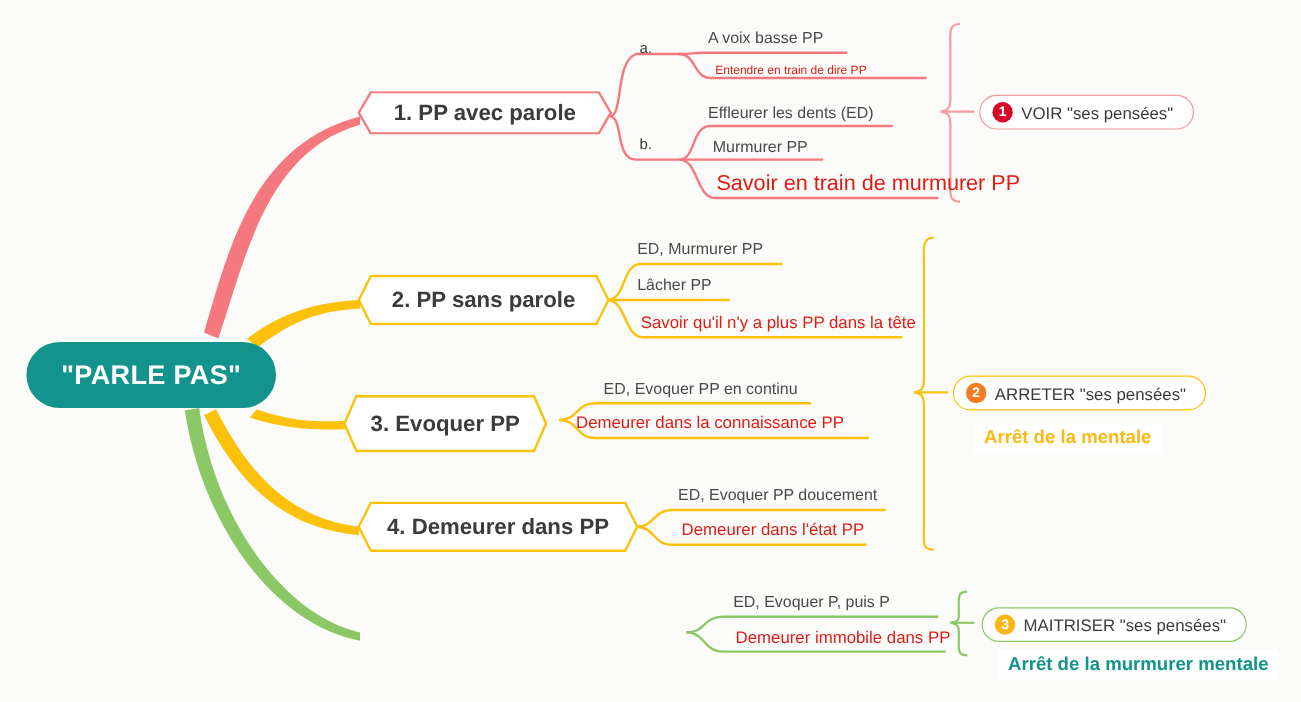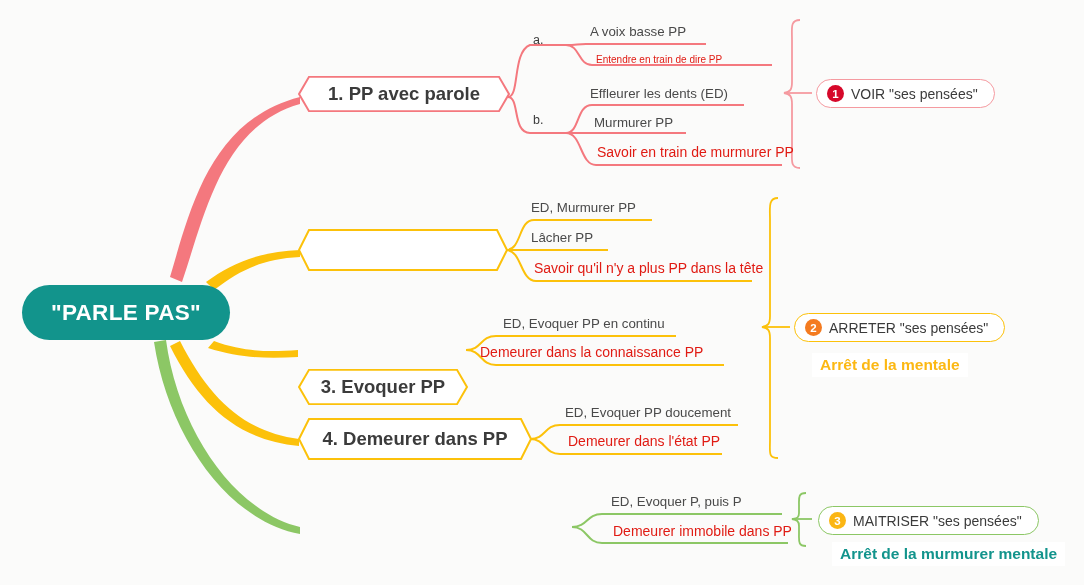--- a/index.html
+++ b/index.html
@@ -199,23 +199,24 @@
     <svg class="hex-svg" viewBox="0 0 212 42" preserveAspectRatio="none">
       <polygon points="11,1 201,1 211,21 201,41 11,41 1,21" fill="#ffffff" stroke="#f4787e" stroke-width="2"></polygon>
     </svg>
     <span class="hex-label">1. PP avec parole</span>
   </div>
 
   <div class="hex-node" style="left:298px; top:229px; width:210px; height:42px;">
     <svg class="hex-svg" viewBox="0 0 210 42" preserveAspectRatio="none">
       <polygon points="11,1 199,1 209,21 199,41 11,41 1,21" fill="#ffffff" stroke="#fcc10a" stroke-width="2"></polygon>
     </svg>
-  </div>
-
-  <div class="hex-node" style="left:298px; top:329px; width:170px; height:36px;margin-top:40px;">
+    <span class="hex-label">2. PP sans parole</span>
+  </div>
+
+  <div class="hex-node" style="left:286px; top:329px; width:170px; height:48px;">
     <svg class="hex-svg" viewBox="0 0 170 42" preserveAspectRatio="none">
       <polygon points="11,1 159,1 169,21 159,41 11,41 1,21" fill="#ffffff" stroke="#fcc10a" stroke-width="2"></polygon>
     </svg>
     <span class="hex-label">3. Evoquer PP</span>
   </div>
 
   <div class="hex-node" style="left:298px; top:418px; width:234px; height:42px;">
     <svg class="hex-svg" viewBox="0 0 234 42" preserveAspectRatio="none">
       <polygon points="11,1 223,1 233,21 223,41 11,41 1,21" fill="#ffffff" stroke="#fcc10a" stroke-width="2"></polygon>
     </svg>
@@ -224,21 +225,21 @@
 
 
   <span class="sublabel" style="left:533px; top:33px;">a.</span>
   <span class="sublabel" style="left:533px; top:113px;">b.</span>
 
   <span class="leaf" style="left:590px; top:23px;">A voix basse PP</span>
   <span class="leaf red" style="left:596px; top:51px; font-size:10px;">Entendre en train de dire PP</span>
 
   <span class="leaf" style="left:590px; top:85px;">Effleurer les dents (ED)</span>
   <span class="leaf" style="left:594px; top:114px;">Murmurer PP</span>
-  <span class="leaf red" style="left:597px; top:144px; font-size:14px;">Savoir en train de murmurer PP</span>
+  <span class="leaf red" style="left:597px; top:144px; font-size:18px;">Savoir en train de murmurer PP</span>
 
   <span class="leaf" style="left:531px; top:199px;">ED, Murmurer PP</span>
   <span class="leaf" style="left:531px; top:229px;">Lâcher PP</span>
   <span class="leaf red" style="left:534px; top:260px; font-size:14px;">Savoir qu'il n'y a plus PP dans la tête</span>
 
   <span class="leaf" style="left:503px; top:315px;">ED, Evoquer PP en continu</span>
   <span class="leaf red" style="left:480px; top:344px; font-size:14px;">Demeurer dans la connaissance PP</span>
 
   <span class="leaf" style="left:565px; top:404px;">ED, Evoquer PP doucement</span>
   <span class="leaf red" style="left:568px; top:433px; font-size:14px;">Demeurer dans l'état PP</span>

